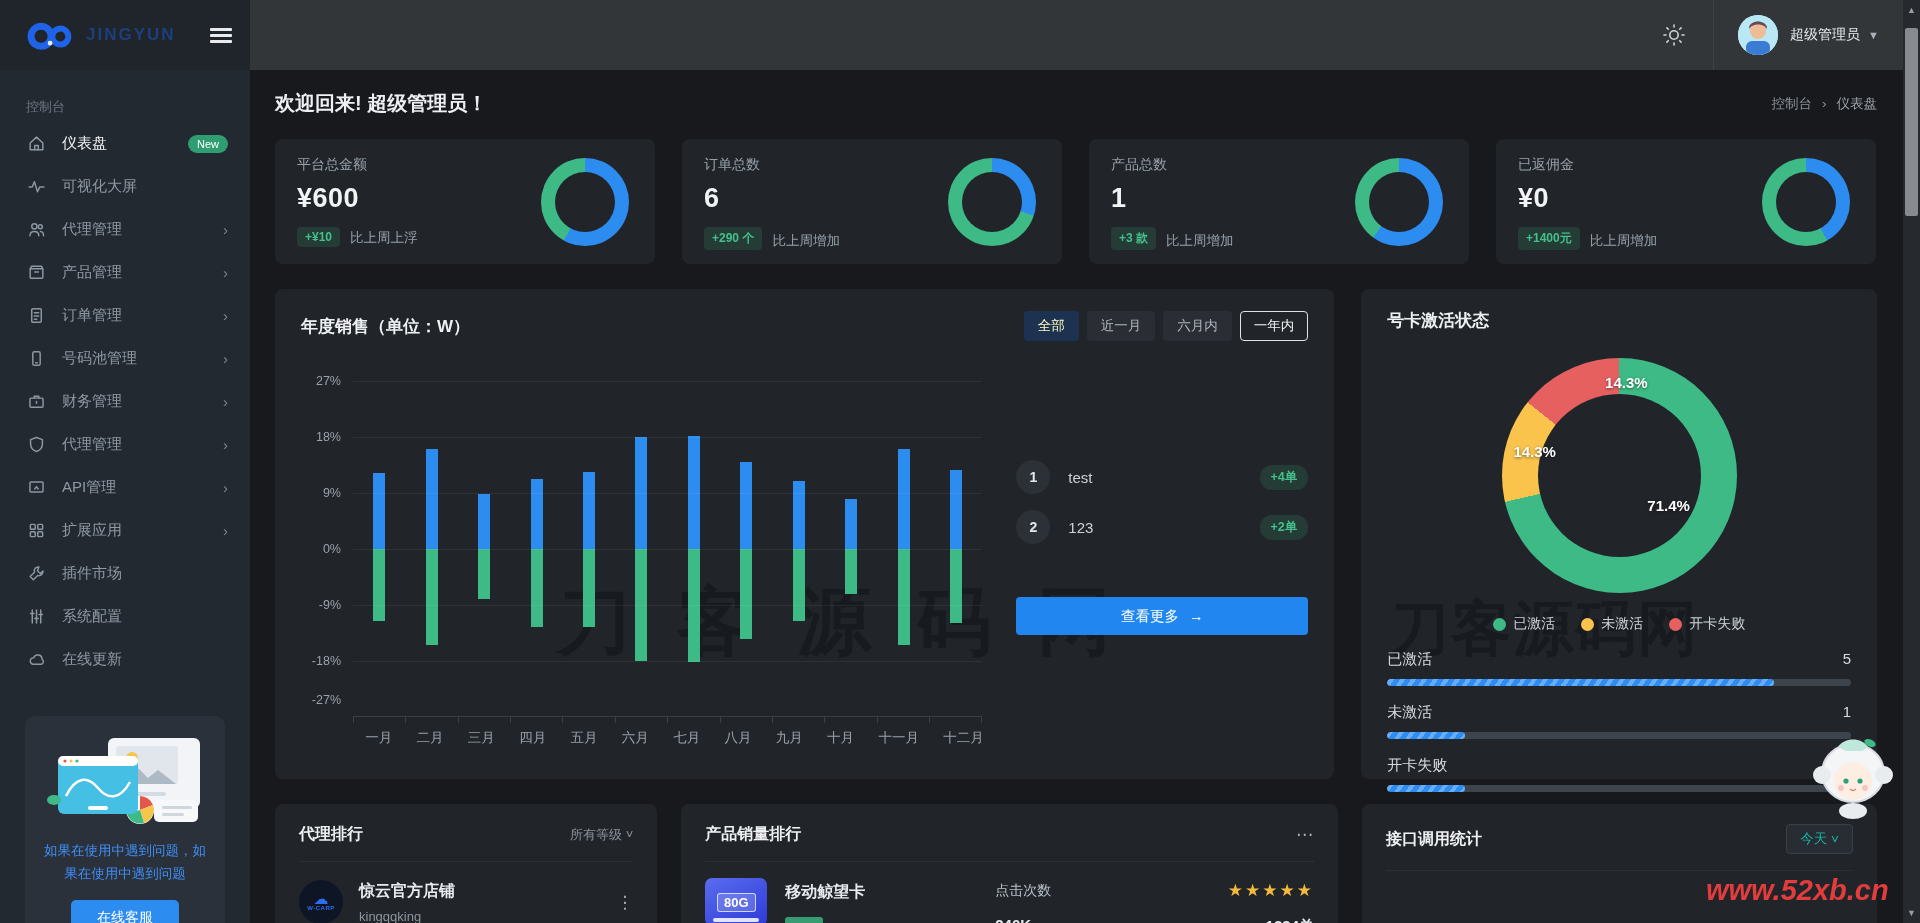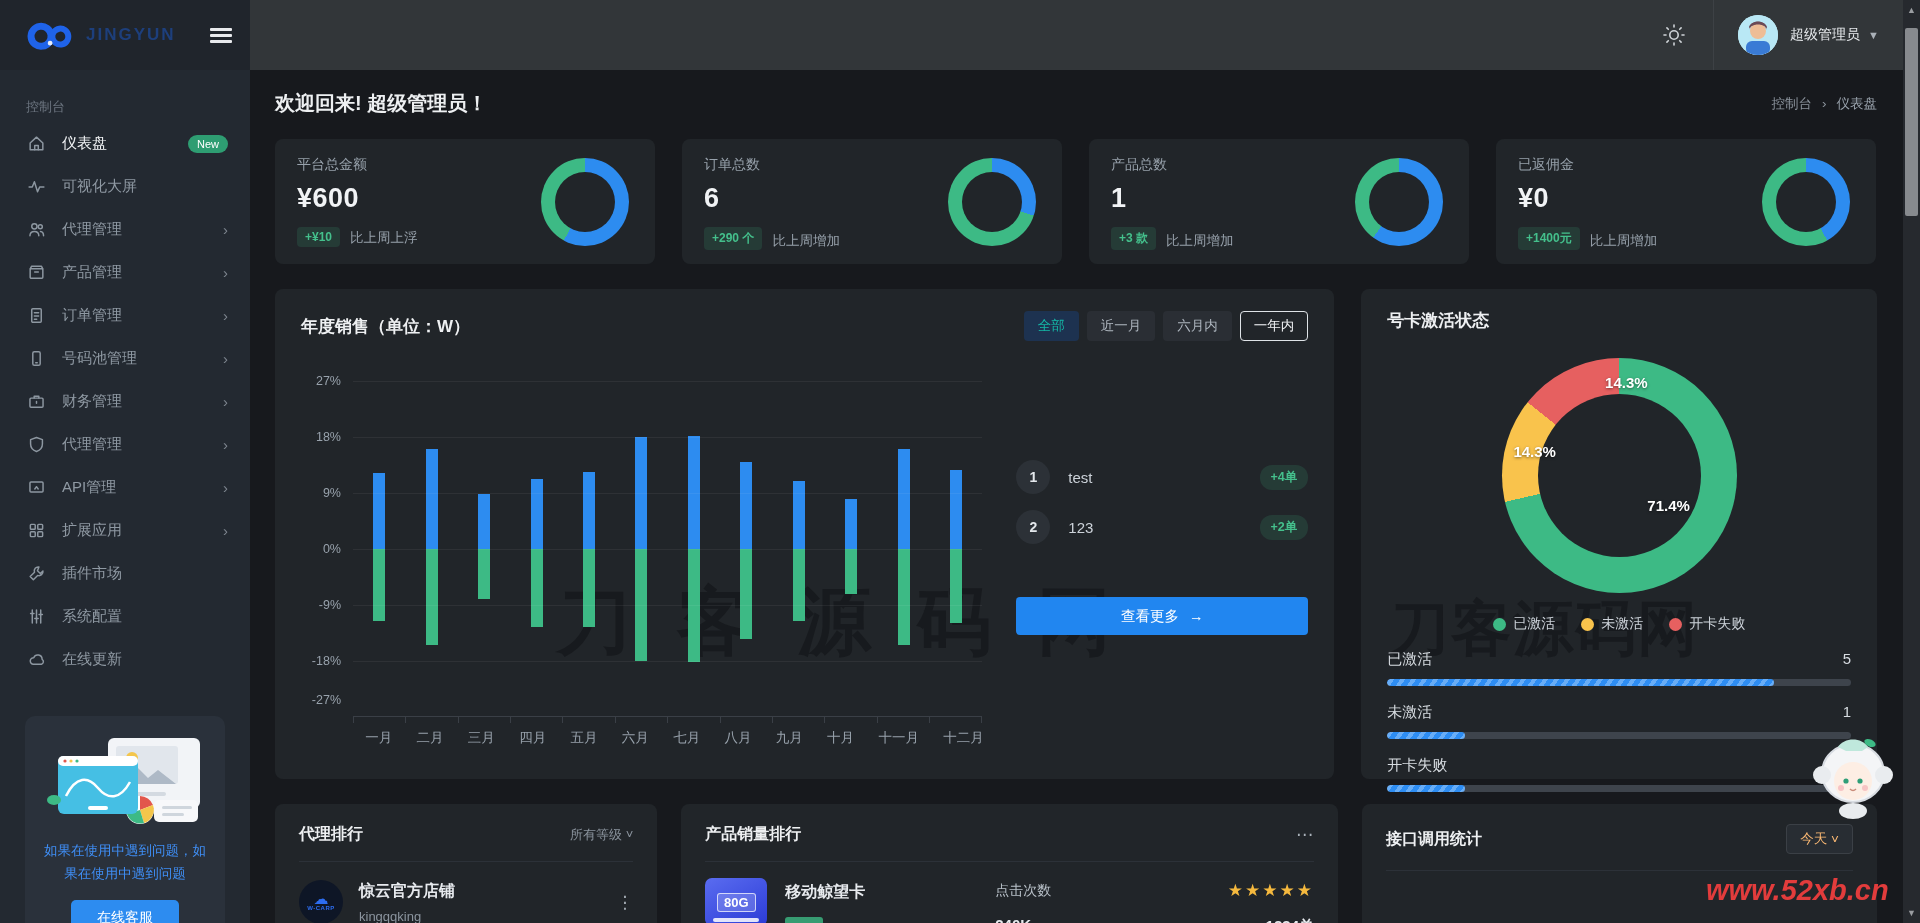--- a/index.html
+++ b/index.html
@@ -51,21 +51,21 @@
   .mini-donut { position:absolute; right:26px; top:50%; transform:translateY(-50%); width:88px; height:88px; border-radius:50%; }
   .mini-donut::after { content:""; position:absolute; inset:14px; border-radius:50%; background:#212529; }
 
   .mid-row { display:flex; gap:27px; margin-top:25px; }
   .card { background:#212529; border-radius:8px; position:relative; }
   .sales-card { width:1060px; height:490px; padding:22px 26px; }
   .card-title { font-size:17px; font-weight:bold; color:#eef0f2; }
   .sales-head { display:flex; align-items:center; }
   .tabs { margin-left:auto; display:flex; gap:8px; }
   .tab { height:30px; padding:0 13px; border-radius:4px; font-size:13.5px; display:flex; align-items:center; background:#2a2e34; color:#aeb6bf; border:1px solid transparent; cursor:pointer; }
-  .tab.primary { background:#1d3answer250; background:#1d3250; color:#14b8a6; }
+  .tab.primary { background:#1d3answer250; background:#1d3250; color:#fef9c3; }
   .tab.outline { background:transparent; border-color:#dfe3e7; color:#f2f4f6; }
 
   .sales-body { display:flex; margin-top:40px; position:relative; z-index:2; }
   .yaxis { width:52px; position:relative; height:336px; flex:none; }
   .ylab { position:absolute; right:12px; font-size:12.5px; color:#98a2ac; transform:translateY(-50%); }
   .plot { flex:1; position:relative; height:336px; border-bottom:1px solid #3a3f46; }
   .gline { position:absolute; left:0; right:0; height:1px; background:rgba(255,255,255,.06); }
   .bars { position:absolute; inset:0; display:flex; justify-content:space-around; }
   .bcol { position:relative; width:12px; height:100%; }
   .bseg { position:absolute; left:0; width:100%; }
@@ -624,21 +624,21 @@
           <span class="prod-stars">
             <div class="stars" id="stars">★★★★★</div>
             <div class="pc-val r">1234单</div>
           </span>
         </div>
       </section>
 
       <section class="b-card" style="width:516px;">
         <div class="b-head">
           <span class="b-title">接口调用统计</span>
-          <span class="tab" style="margin-left:auto; background:#282d33; border:1px solid #3b4046; color:#fdba74;">
+          <span class="tab" style="margin-left:auto; background:#282d33; border:1px solid #3b4046; color:#14b8a6;">
             <span>今天</span>&nbsp;<span>˅</span>
           </span>
         </div>
         <div class="b-div"></div>
       </section>
     </div>
   </main>
 
   <div class="wm-site">www.52xb.cn</div>
   <div class="mascot">

